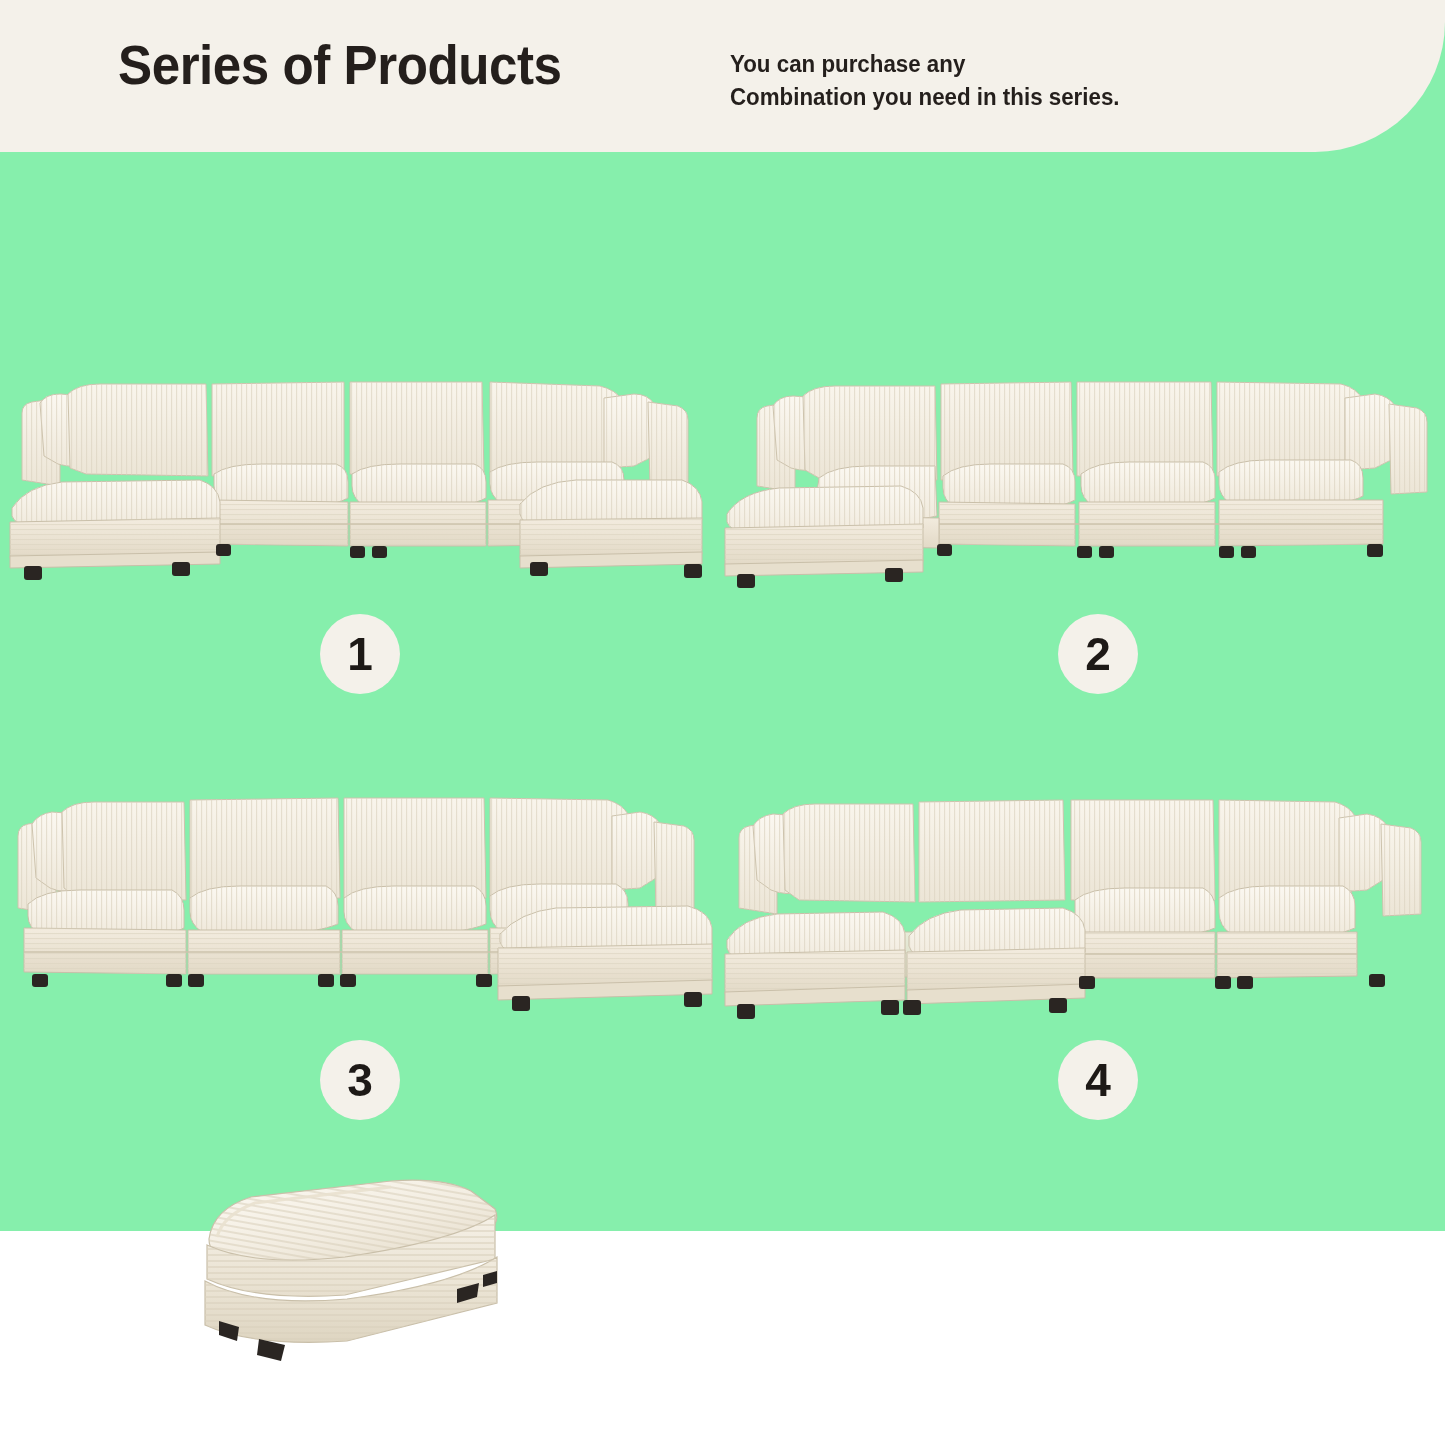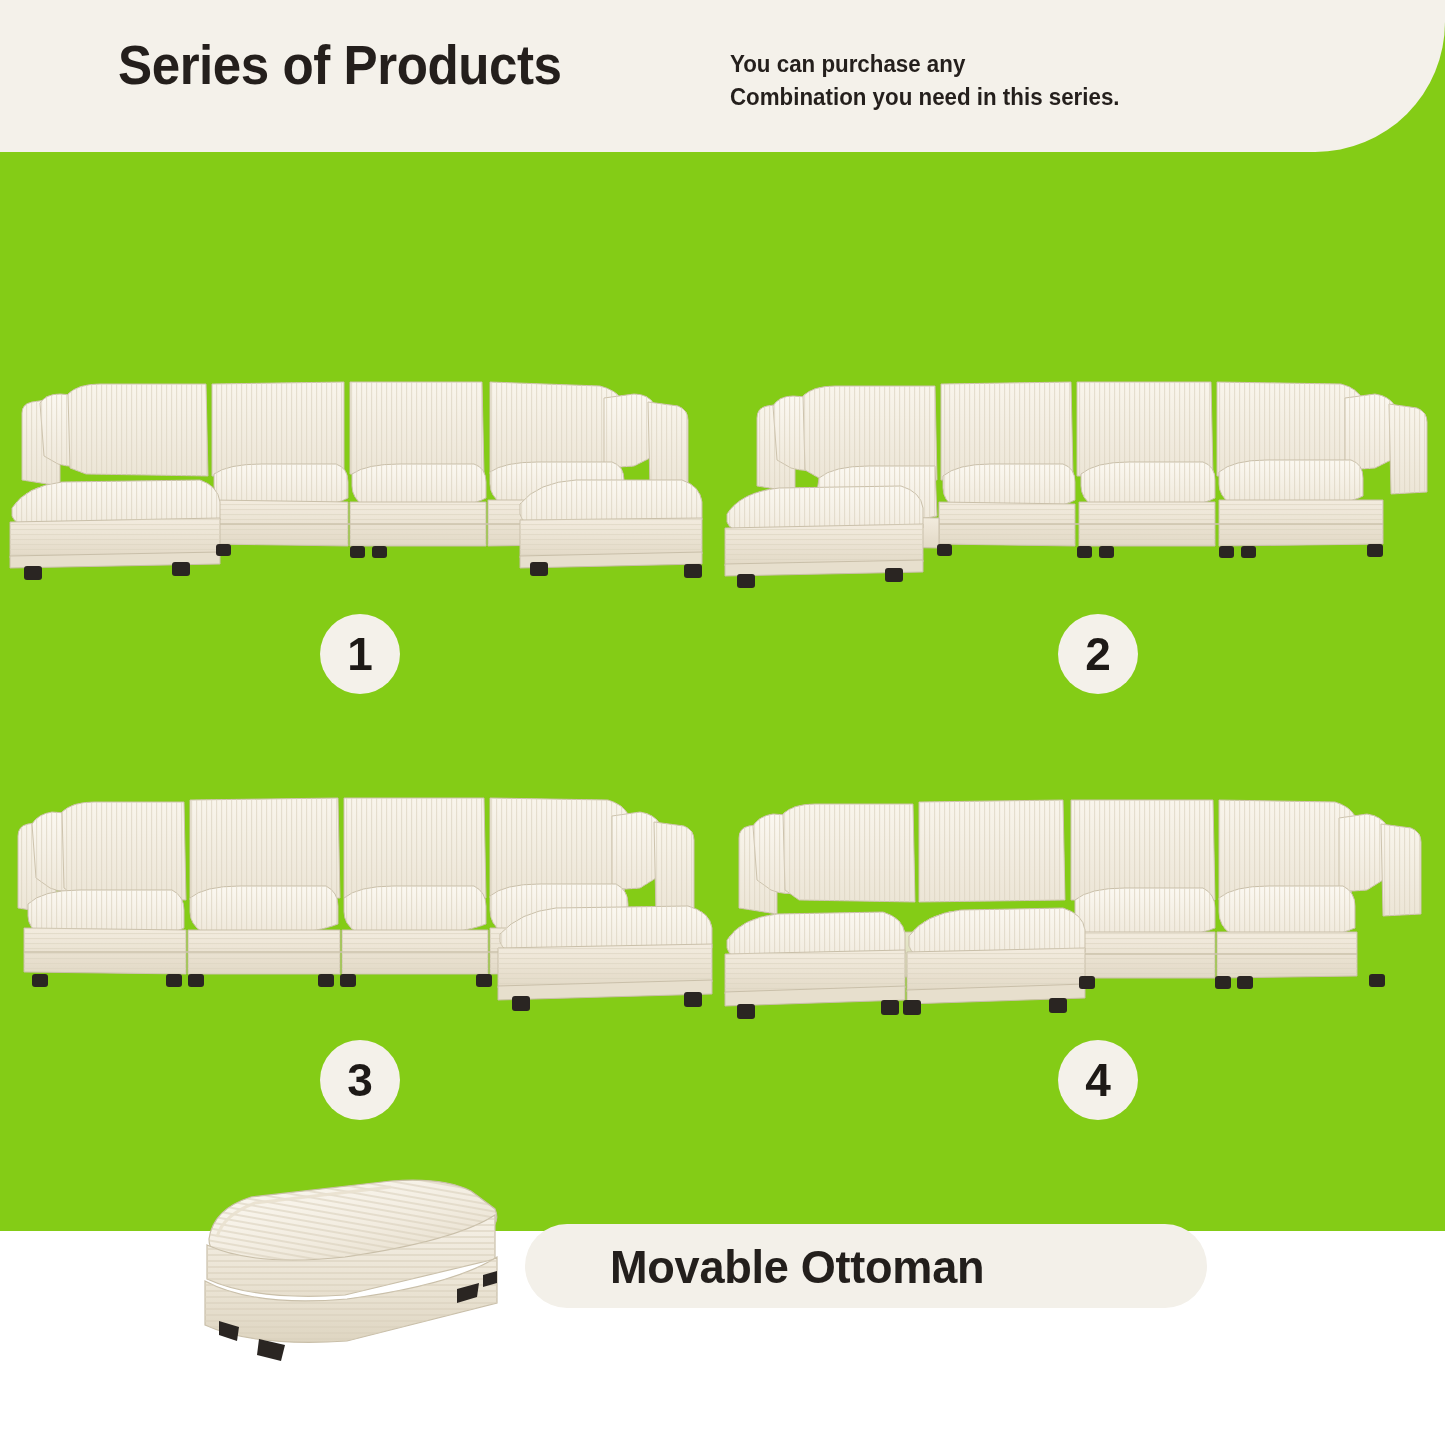--- a/index.html
+++ b/index.html
@@ -9,21 +9,21 @@
     height: 1445px;
     background: #ffffff;
     font-family: "Liberation Sans", sans-serif;
     overflow: hidden;
   }
 
   #page {
     position: relative;
     width: 1445px;
     height: 1231px;
-    background: #84cc16;
+    background: #86efac;
   }
 
   
   .header-band {
     position: absolute;
     left: 0; top: 0;
     width: 1445px;
     height: 152px;
     background: #f4f1ea;
     border-bottom-right-radius: 130px;
@@ -442,23 +442,20 @@
         <rect x="326" y="216" width="18" height="15" rx="3"></rect>
         <rect x="356" y="194" width="16" height="13" rx="3"></rect>
         <rect x="492" y="194" width="16" height="13" rx="3"></rect>
         <rect x="514" y="194" width="16" height="13" rx="3"></rect>
         <rect x="646" y="192" width="16" height="13" rx="3"></rect>
       </g>
     </svg>
   </div>
   <div class="badge" id="badge4">4</div>
 
-  <div class="ottoman-banner">
-    <span class="ottoman-banner-label">Movable Ottoman</span>
-  </div>
 
   <div id="ottoman-feature">
     <svg width="380" height="190" viewBox="0 0 380 190">
       <defs>
         <linearGradient id="o-pillow" x1="0.1" y1="0" x2="0.9" y2="1">
           <stop offset="0" stop-color="#fcf9f2"></stop>
           <stop offset="0.55" stop-color="#f2ece0"></stop>
           <stop offset="1" stop-color="#e4dbc8"></stop>
         </linearGradient>
         <linearGradient id="o-body" x1="0" y1="0" x2="0" y2="1">

